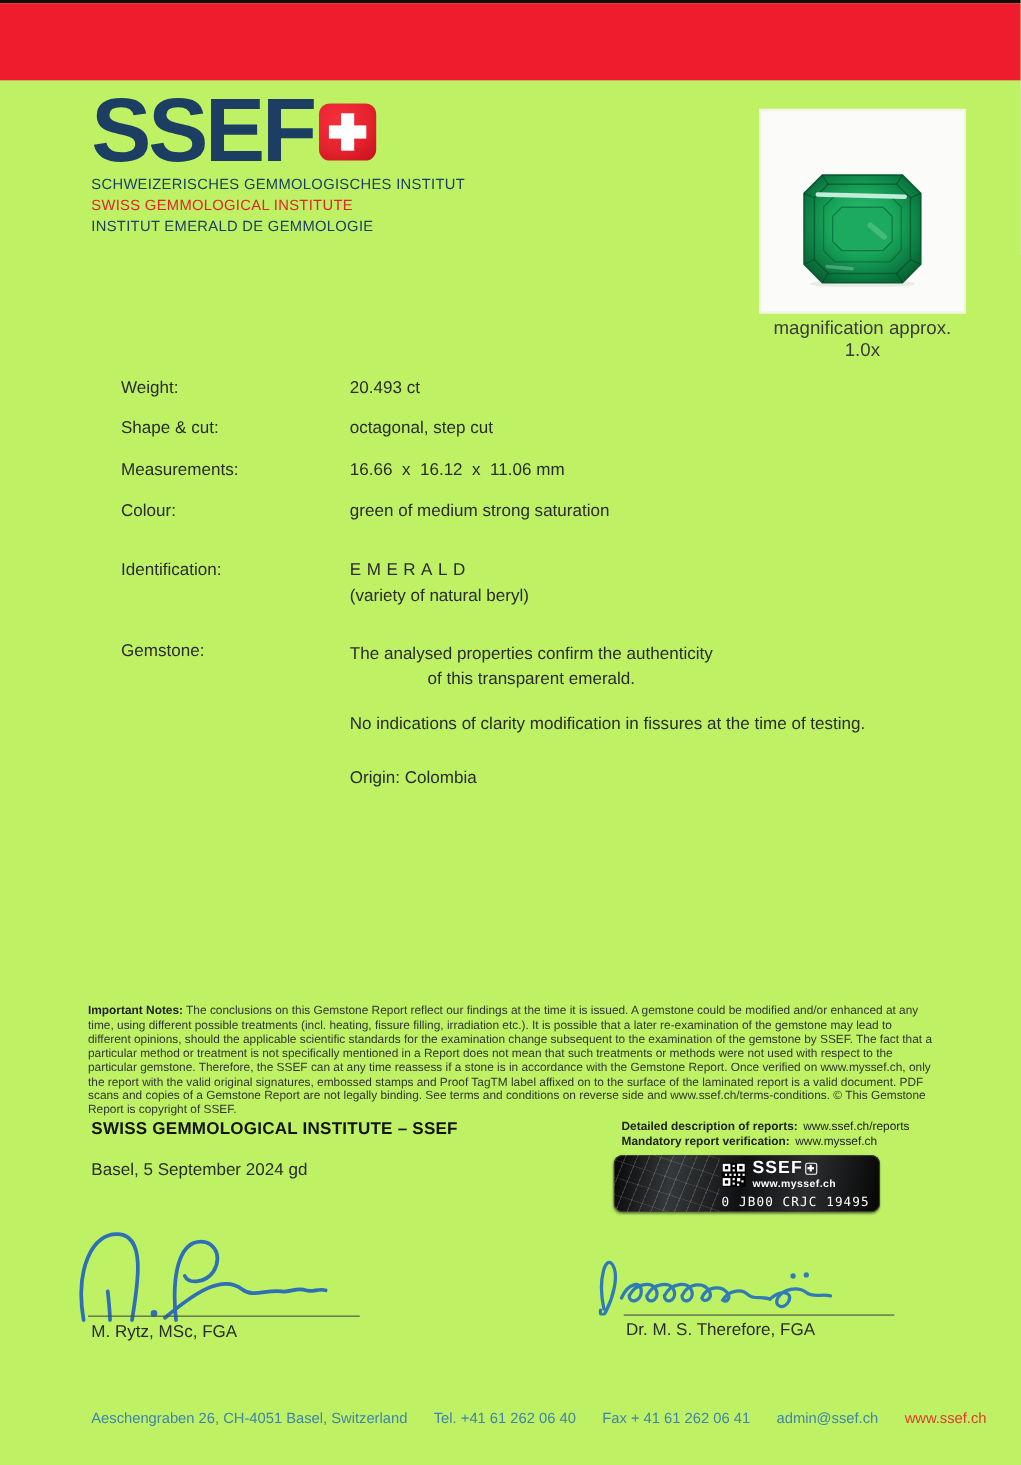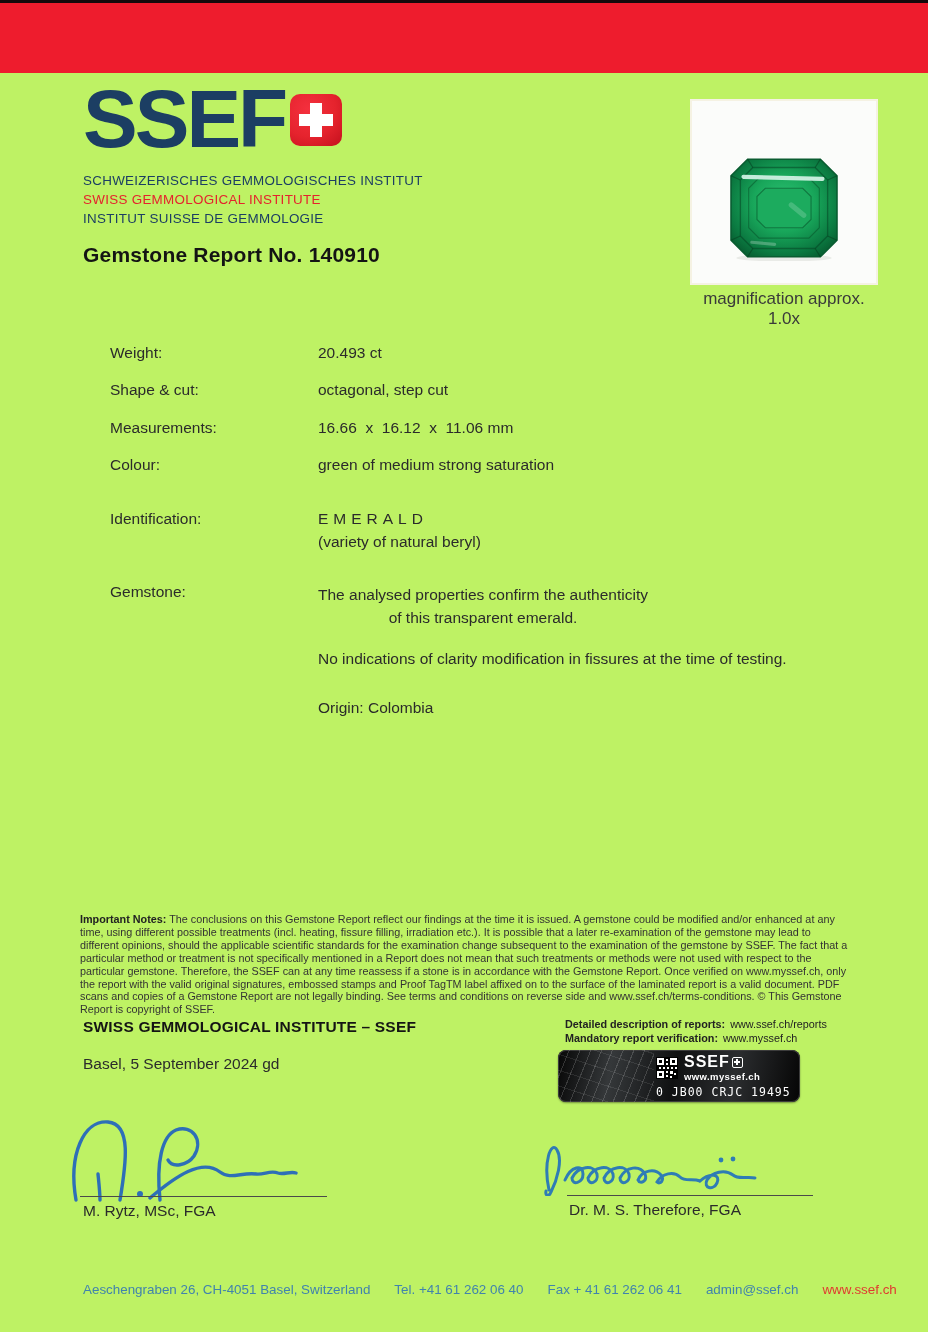--- a/index.html
+++ b/index.html
@@ -21,21 +21,21 @@
   }
   .cross {
     position:relative; width:52px; height:52px; margin-left:5px; margin-top:6px;
     border-radius:10px;
     background:radial-gradient(circle at 35% 30%, #f4303e 0%, #e5232d 55%, #c3101d 100%);
     flex:0 0 auto;
   }
   .cross .cv { position:absolute; left:20px; top:9px;  width:12px; height:34px; background:#fff; }
   .cross .ch { position:absolute; left:9px;  top:20px; width:34px; height:12px; background:#fff; }
   .logo-sub { font-size:13.4px; letter-spacing:.3px; line-height:17px; margin-top:2px; }
-  .logo-sub.de { color:#1c3e63; margin-top:22px; }
+  .logo-sub.de { color:#1c3e63; margin-top:9px; }
   .logo-sub.en { color:#e5232d; }
   .logo-sub.fr { color:#1c3e63; }
 
   
   .photo-box {
     position:absolute; left:690px; top:99px; width:188px; height:186px;
     background:#fbfcfa; border:2px solid #f5f2e3;
     display:flex; align-items:flex-end; justify-content:center;
   }
   .photo-box svg { margin-bottom:22px; }
@@ -140,21 +140,21 @@
   <div class="logo">
     <div class="logo-row">
       <span class="wordmark">SSEF</span>
       <span class="cross">
           <span class="cv"></span>
           <span class="ch"></span>
         </span>
     </div>
     <div class="logo-sub de">SCHWEIZERISCHES GEMMOLOGISCHES INSTITUT</div>
     <div class="logo-sub en">SWISS GEMMOLOGICAL INSTITUTE</div>
-    <div class="logo-sub fr">INSTITUT SUISSE DE GEMMOLOGIE</div>
+    <div class="logo-sub fr">INSTITUT EMERALD DE GEMMOLOGIE</div>
   </div>
 
   <div class="photo-box">
     <svg width="118" height="106" viewBox="0 0 110 102">
       <defs>
         <radialGradient id="gemg" cx="50%" cy="45%" r="65%">
           <stop offset="0%" stop-color="#2fc474"></stop>
           <stop offset="45%" stop-color="#18a65a"></stop>
           <stop offset="80%" stop-color="#0b7a41"></stop>
           <stop offset="100%" stop-color="#075c30"></stop>
@@ -166,21 +166,20 @@
       <path d="M31,22 L79,22 L89,32 L89,70 L79,80 L31,80 L21,70 L21,32 Z" fill="none" stroke="rgba(6,70,36,.45)" stroke-width="1.1"></path>
       <path d="M37,32 L73,32 L81,40 L81,62 L73,70 L37,70 L29,62 L29,40 Z" fill="#1cab5e" stroke="rgba(6,70,36,.5)" stroke-width="1.1"></path>
       <path d="M20,4 L25,12 M90,4 L85,12 M106,20 L97,24 M106,82 L97,78 M90,98 L85,90 M20,98 L25,90 M4,82 L13,78 M4,20 L13,24" stroke="rgba(5,60,30,.5)" stroke-width="1.1"></path>
       <path d="M16,21 L92,23" stroke="#d8f6ea" stroke-width="4" stroke-linecap="round" opacity=".9"></path>
       <path d="M24,84 L46,86" stroke="rgba(255,255,255,.25)" stroke-width="3" stroke-linecap="round"></path>
       <path d="M62,48 L74,58" stroke="rgba(255,255,255,.18)" stroke-width="5" stroke-linecap="round"></path>
     </svg>
   </div>
   <div class="photo-caption">magnification approx. 1.0x</div>
 
-  <h1 class="report-title">Gemstone Report No. 140910</h1>
 
   <div class="frow row-weight">
     <span class="flabel">Weight:</span>
     <span class="fvalue">20.493 ct</span>
   </div>
   <div class="frow row-shape">
     <span class="flabel">Shape &amp; cut:</span>
     <span class="fvalue">octagonal, step cut</span>
   </div>
   <div class="frow row-meas">

